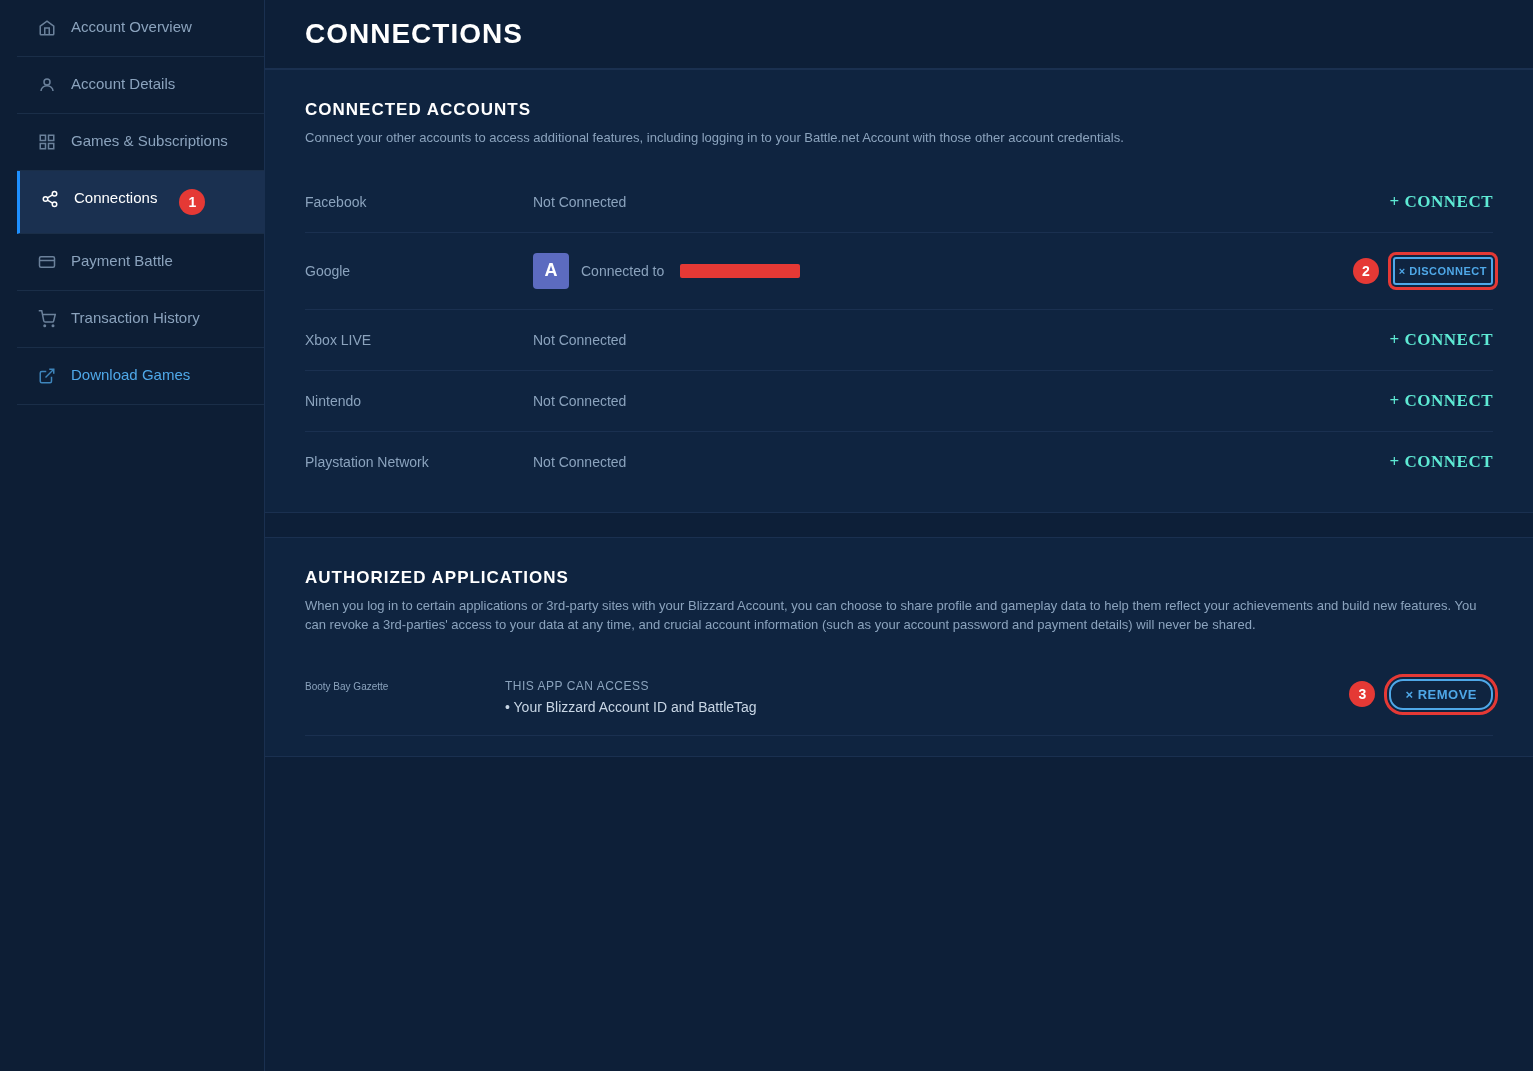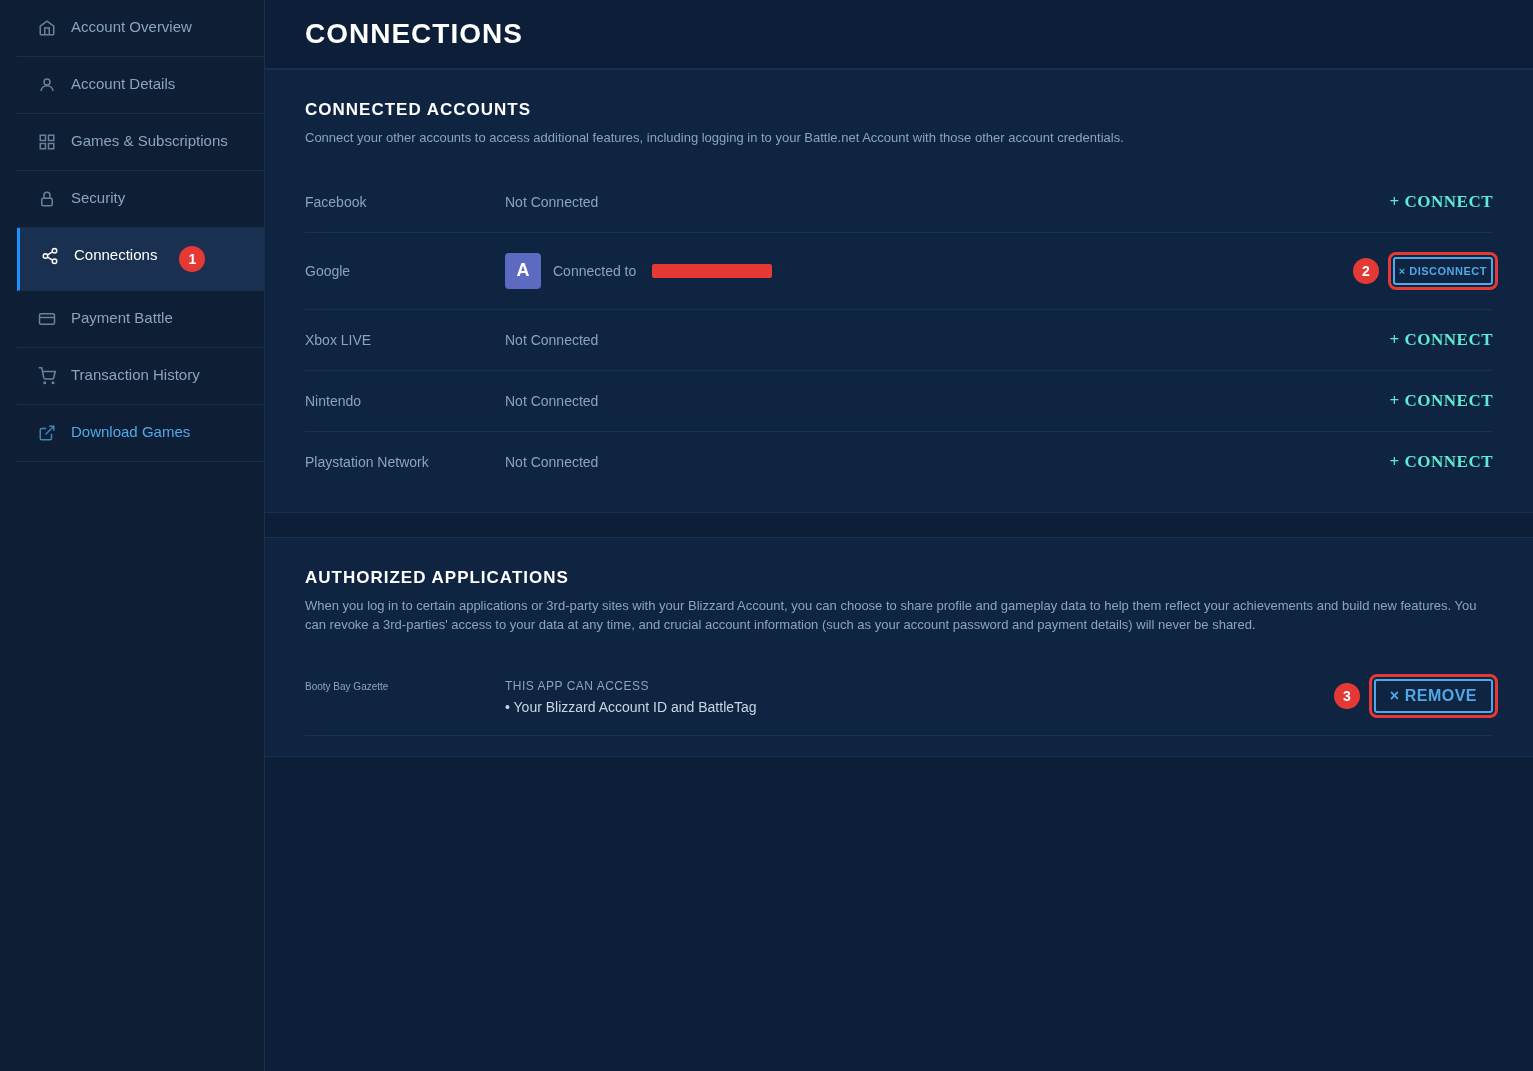--- a/index.html
+++ b/index.html
@@ -101,20 +101,21 @@
       margin-bottom: 24px;
       line-height: 1.5;
     }
 
     
     .connection-row {
       display: flex;
       align-items: center;
       padding: 20px 0;
       border-bottom: 1px solid #1a3050;
+      gap: 28px;
     }
     .connection-row:last-child {
       border-bottom: none;
     }
     .connection-platform {
       width: 200px;
       font-size: 14px;
       color: #8ba3bd;
       flex-shrink: 0;
     }
@@ -214,25 +215,25 @@
       content: '• ';
     }
     .app-action {
       margin-left: auto;
       flex-shrink: 0;
     }
     .btn-remove {
       background: transparent;
       border: 2px solid #4fa8e8;
       color: #4fa8e8;
-      font-size: 16px;
+      font-size: 13px;
       font-weight: 600;
       cursor: pointer;
       padding: 6px 14px;
-      border-radius: 3px;
+      border-radius: 14px;
       letter-spacing: 0.5px;
       outline: 3px solid #e53935;
       outline-offset: 2px;
     }
 
     
     .annotation-circle {
       display: inline-flex;
       align-items: center;
       justify-content: center;
@@ -284,29 +285,20 @@
       <svg width="18" height="18" viewBox="0 0 24 24" fill="none" stroke="#8ba3bd" stroke-width="2">
         <rect x="3" y="3" width="7" height="7"></rect>
           <rect x="14" y="3" width="7" height="7"></rect>
         <rect x="3" y="14" width="7" height="7"></rect>
           <rect x="14" y="14" width="7" height="7"></rect>
       </svg>
     </span>
     <span class="sidebar-item-label">Games &amp; Subscriptions</span>
   </div>
 
-  <div class="sidebar-item">
-    <span class="icon">
-      <svg width="18" height="18" viewBox="0 0 24 24" fill="none" stroke="#8ba3bd" stroke-width="2">
-        <rect x="5" y="11" width="14" height="10" rx="2"></rect>
-        <path d="M8 11V7a4 4 0 018 0v4"></path>
-      </svg>
-    </span>
-    <span class="sidebar-item-label">Security</span>
-  </div>
 
 
   <div class="sidebar-item active">
     <span class="icon">
       <svg width="18" height="18" viewBox="0 0 24 24" fill="none" stroke="#ffffff" stroke-width="2">
         <circle cx="18" cy="5" r="3"></circle>
           <circle cx="6" cy="12" r="3"></circle>
           <circle cx="18" cy="19" r="3"></circle>
         <line x1="8.59" y1="13.51" x2="15.42" y2="17.49"></line>
         <line x1="15.41" y1="6.51" x2="8.59" y2="10.49"></line>

